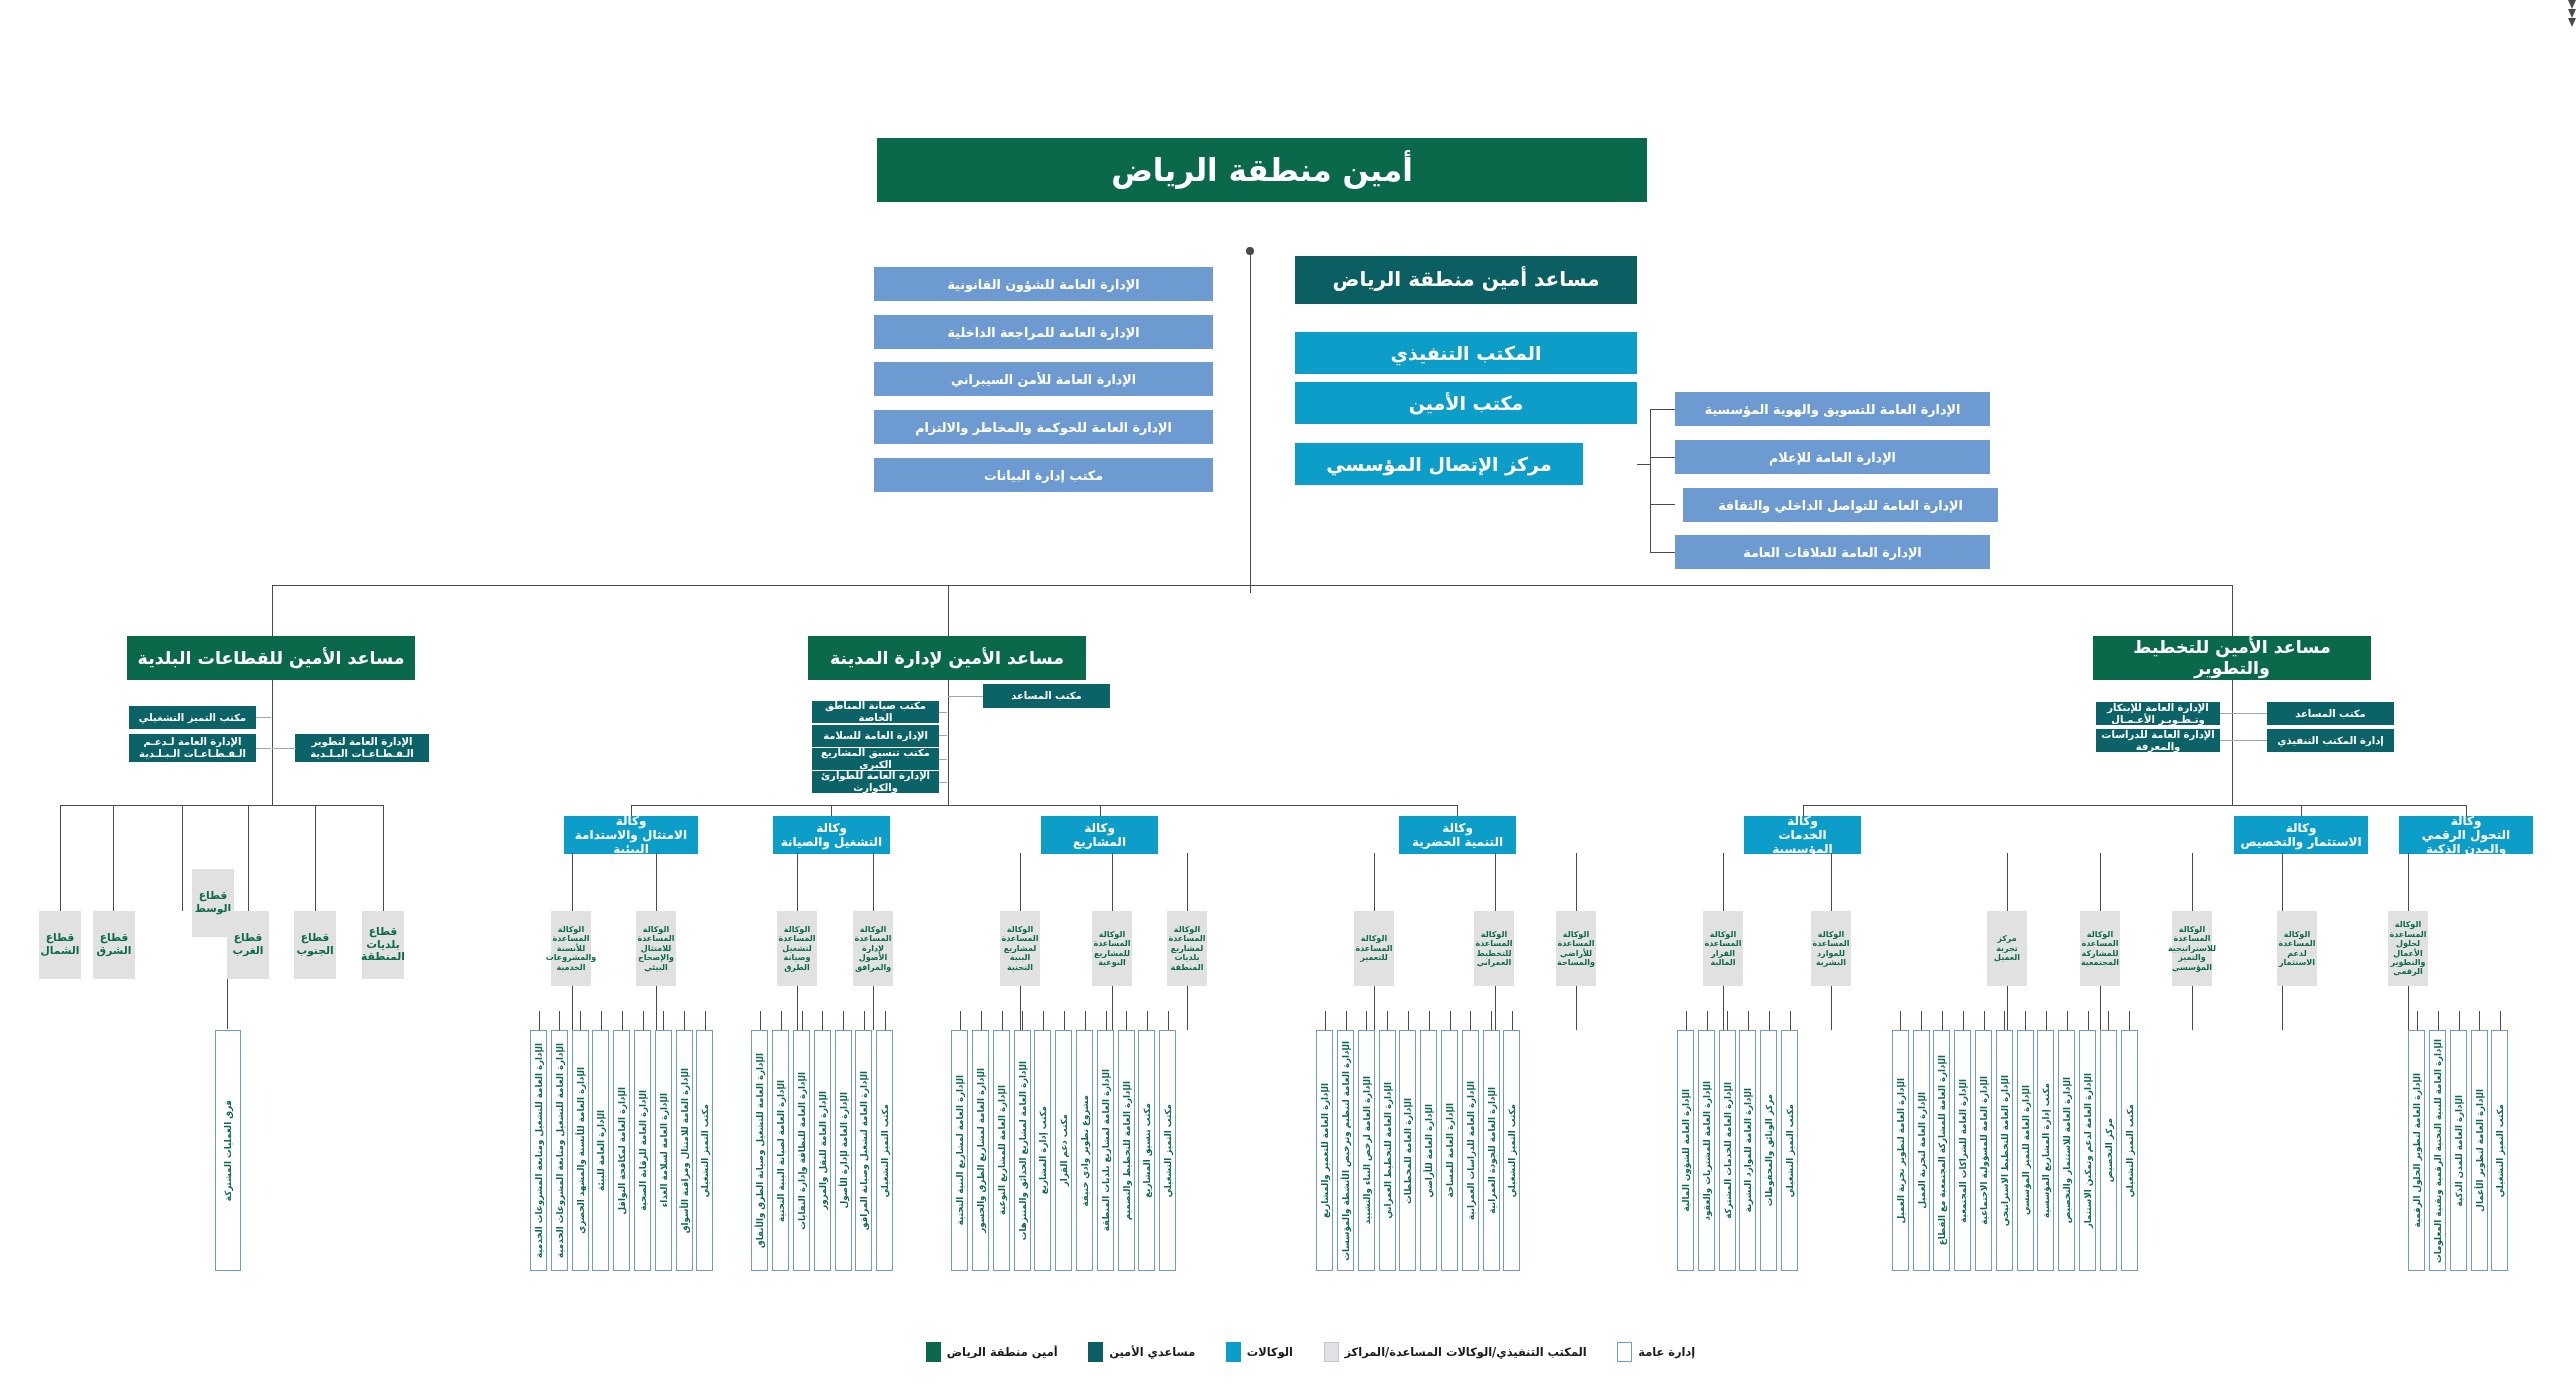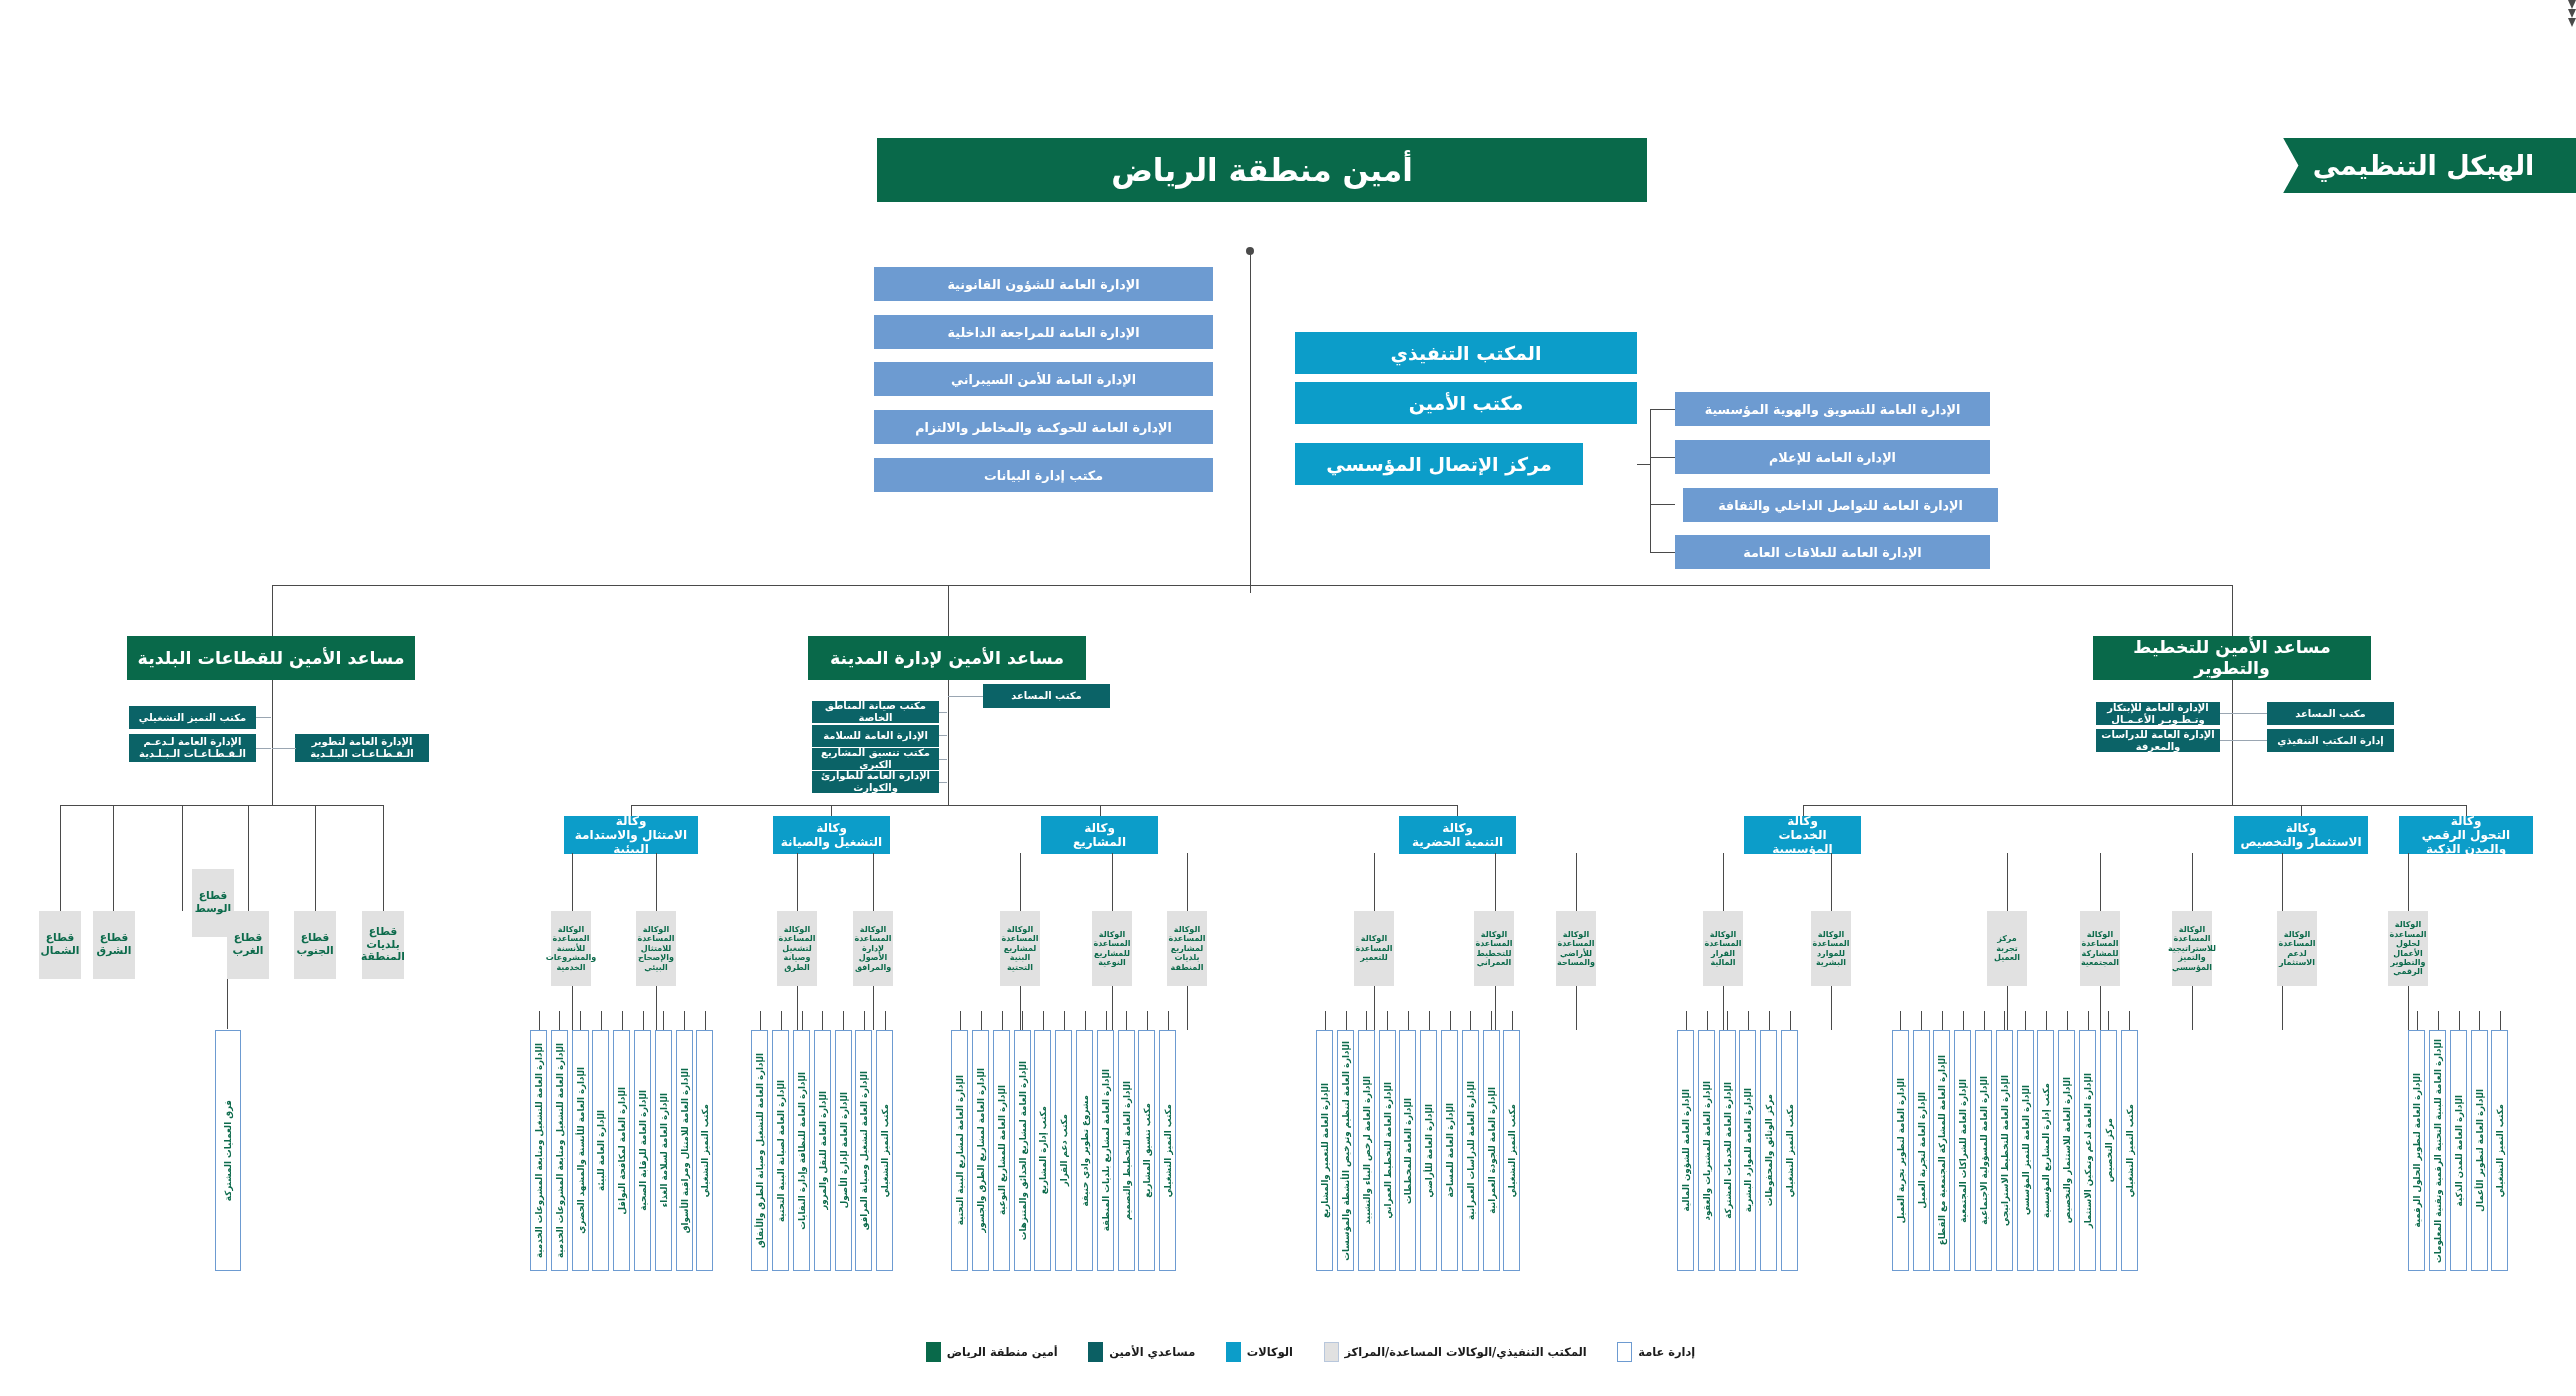--- a/index.html
+++ b/index.html
@@ -69,29 +69,29 @@
   #legend { position: absolute; display: flex; align-items: center; gap: 6.7px; }
   .lg-item { display: flex; align-items: center; gap: 6px; }
   .lg-sw { width: 14.8px; height: 20px; display: inline-block; }
   .lg-tx { font-size: 11.4px; color: #1b1b1b; font-weight: 600; white-space: nowrap; }
   .lg-gap { width: 17.4px; }
 </style>
 </head>
 <body>
 
 <div id="stage">
-    <div id="title-ribbon" style="left: 2271px; top: 138px; width: 305px; height: 55px;">الهيكل التنظيمي</div>
     <div class="box root" style="left: 877px; top: 138px; width: 770px; height: 64px;">أمين منطقة الرياض</div>
     <div class="dot" style="left: 1246px; top: 247px;"></div>
     <div class="ln lnv" style="left: 1250px; top: 251px; height: 342px;"></div>
     <div class="box blue" style="left: 874px; top: 267px; width: 339px; height: 34px;">الإدارة العامة للشؤون القانونية</div>
     <div class="box blue" style="left: 874px; top: 315px; width: 339px; height: 34px;">الإدارة العامة للمراجعة الداخلية</div>
     <div class="box blue" style="left: 874px; top: 362px; width: 339px; height: 34px;">الإدارة العامة للأمن السيبراني</div>
     <div class="box blue" style="left: 874px; top: 410px; width: 339px; height: 34px;">الإدارة العامة للحوكمة والمخاطر والالتزام</div>
     <div class="box blue" style="left: 874px; top: 458px; width: 339px; height: 34px;">مكتب إدارة البيانات</div>
+    <div class="box teal" style="left: 1295px; top: 256px; width: 342px; height: 48px;">مساعد أمين منطقة الرياض</div>
     <div class="box cyan" style="left: 1295px; top: 332px; width: 342px; height: 42px;">المكتب التنفيذي</div>
     <div class="box cyan" style="left: 1295px; top: 382px; width: 342px; height: 42px;">مكتب الأمين</div>
     <div class="box cyan" style="left: 1295px; top: 443px; width: 288px; height: 42px;">مركز الإتصال المؤسسي</div>
     <div class="ln lnv" style="left: 1650px; top: 409px; height: 143px;"></div>
     <div class="box blue" style="left: 1675px; top: 392px; width: 315px; height: 34px;">الإدارة العامة للتسويق والهوية المؤسسية</div>
     <div class="ln lnh" style="left: 1650px; top: 409px; width: 25px;"></div>
     <div class="box blue" style="left: 1675px; top: 440px; width: 315px; height: 34px;">الإدارة العامة للإعلام</div>
     <div class="ln lnh" style="left: 1650px; top: 457px; width: 25px;"></div>
     <div class="box blue" style="left: 1675px; top: 488px; width: 315px; height: 34px; margin-left: 8px;">الإدارة العامة للتواصل الداخلي والثقافة</div>
     <div class="ln lnh" style="left: 1650px; top: 504px; width: 25px;"></div>

